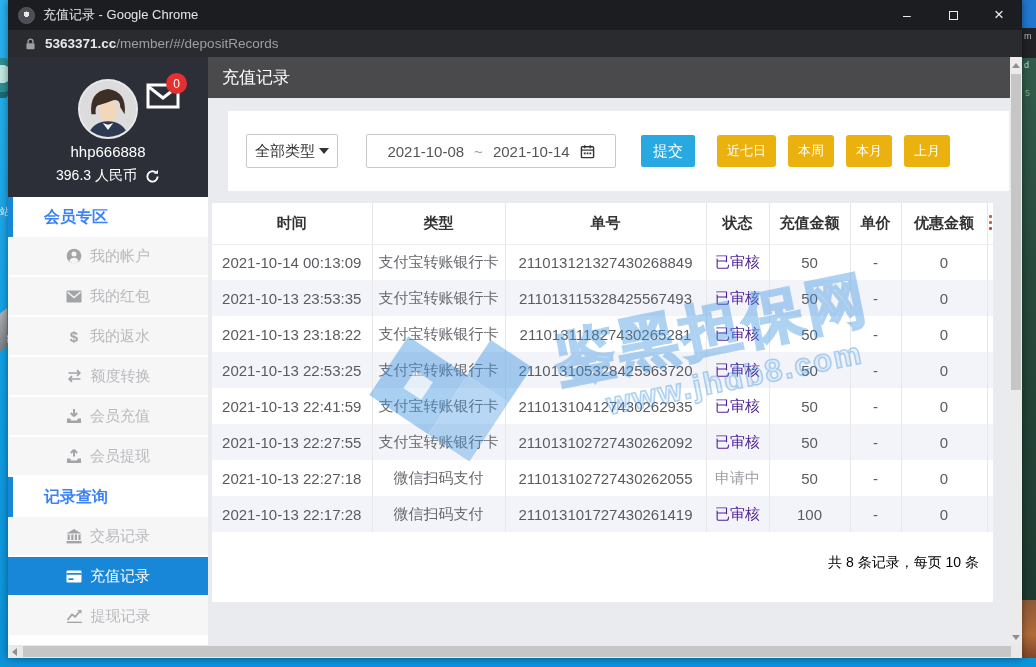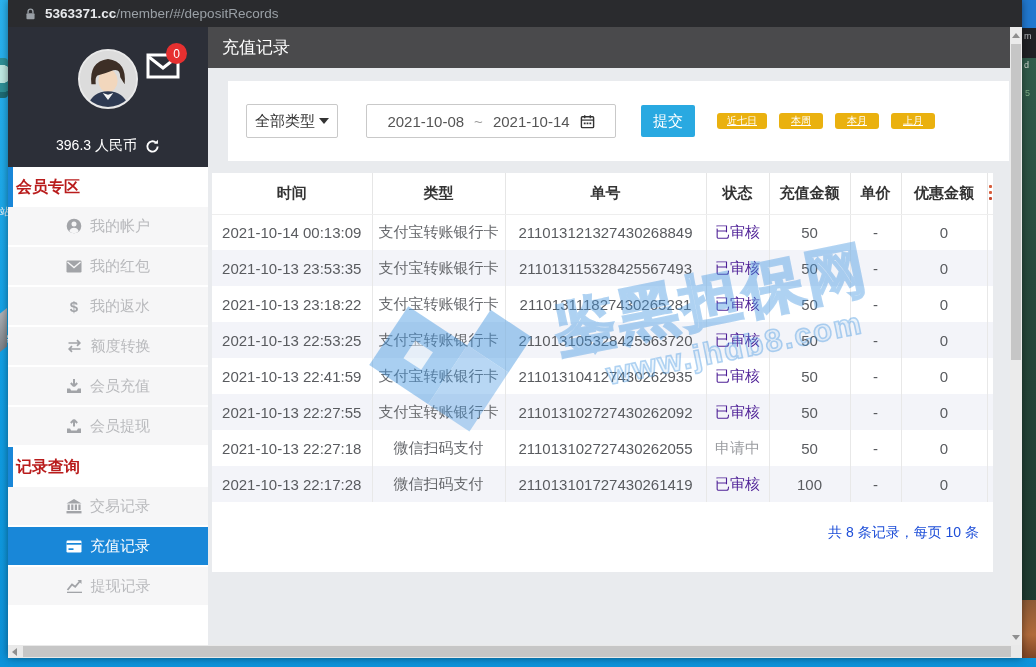--- a/index.html
+++ b/index.html
@@ -43,61 +43,61 @@
   .user-panel { height:140px; flex:0 0 140px; background:#2c2f38; position:relative; color:#fff; }
   .avatar { position:absolute; left:70px; top:22px; width:60px; height:60px; border-radius:50%;
     overflow:hidden; background:#d9d9d9; border:2px solid #e9e9e9; }
   .mail-wrap { position:absolute; left:138px; top:26px; }
   .mail-badge { position:absolute; left:20px; top:-10px; min-width:21px; height:21px; border-radius:11px;
     background:#e63030; color:#fff; font-size:12px; display:flex; align-items:center; justify-content:center; padding:0 4px;}
   .user-name { position:absolute; top:86px; width:100%; text-align:center; font-size:15px; }
   .user-balance { position:absolute; top:110px; width:100%; text-align:center; font-size:14px;
     display:flex; align-items:center; justify-content:center; gap:8px;}
   .menu { flex:1 1 auto; background:#fff; }
-  .menu-header { height:40px; line-height:40px; padding-left:8px; font-size:16px; font-weight:bold;
-    color:#b91c1c; background:#fff; position:relative; }
+  .menu-header { height:40px; line-height:40px; padding-left:36px; font-size:16px; font-weight:bold;
+    color:#3b82f6; background:#fff; position:relative; }
   .menu-header::before { content:""; position:absolute; left:0; top:0; width:5px; height:100%; background:#1987d8; }
   .menu-item { --bg:#f6f6f7; height:40px; background:var(--bg); border-bottom:2px solid #fff;
     display:flex; align-items:center; justify-content:center; gap:8px; font-size:15px; color:#b9babd; cursor:pointer;}
   .menu-item svg { color:#a2a4a8; }
   .menu-item.active { --bg:#1987d8; background:var(--bg); color:#fff; }
   .menu-item.active svg { color:#fff; }
   .dollar-ic { font-size:15px; font-weight:bold; color:#a2a4a8; width:16px; text-align:center;}
   
   .main { flex:1 1 auto; background:#e9ebee; position:relative; overflow:hidden; }
   .page-header { height:41px; background:#4a4a4c; color:#fff; font-size:17px; line-height:41px; padding-left:14px; }
   .filter-card { position:absolute; left:20px; top:54px; width:781px; height:80px; background:#fff;
     display:flex; align-items:center; padding-left:18px; }
   .type-select { width:92px; height:34px; border:1px solid #c9c9c9; border-radius:2px; background:#fff;
     display:flex; align-items:center; justify-content:center; gap:4px; font-size:15px; color:#333; cursor:pointer;}
   .caret-down { width:0; height:0; border-left:5px solid transparent; border-right:5px solid transparent; border-top:6px solid #333; }
   .date-box { margin-left:28px; width:250px; height:34px; border:1px solid #c9c9c9; border-radius:2px;
     display:flex; align-items:center; justify-content:center; gap:10px; font-size:15px; color:#555; }
   .btn-submit { margin-left:25px; width:54px; height:32px; background:#29a9e1; border:none; border-radius:2px;
     color:#fff; font-size:15px; cursor:pointer; font-family:inherit;}
   .quick-group { margin-left:22px; display:flex; gap:12px; }
-  .btn-quick { height:16px; padding:0 10px; min-width:44px; background:#eab10f; border:none; border-radius:3px;
-    color:#fff; font-size:10px; cursor:pointer; font-family:inherit;text-decoration:underline;}
+  .btn-quick { height:32px; padding:0 10px; min-width:44px; background:#eab10f; border:none; border-radius:3px;
+    color:#fff; font-size:13px; cursor:pointer; font-family:inherit;}
   .table-card { position:absolute; left:4px; top:146px; width:781px; background:#fff; padding-bottom:20px;}
   table { border-collapse:collapse; table-layout:fixed; width:781px; }
   col.c0{width:160px} col.c1{width:133px} col.c2{width:201px} col.c3{width:63px}
   col.c4{width:81px} col.c5{width:51px} col.c6{width:86px} col.c7{width:6px}
   th { height:41px; font-size:15px; color:#333; font-weight:bold; border-right:1px solid #e6e6e6;
     border-bottom:1px solid #eee; background:#fff; }
   th:last-child { border-right:none; position:relative; }
   td { height:36px; font-size:15px; color:#595b5f; text-align:center; border-right:1px solid #e8e8e8;
     overflow:hidden; white-space:nowrap; }
   td:last-child { border-right:none; }
   tr.alt td { background:#f3f4f9; }
   td.status-approved { color:#4c1d95; }
   td.status-pending  { color:#9b9da1; }
   td.col-type { color:#67696d;margin-left:8px; }
   .frag-dots { position:absolute; left:1px; top:12px; width:3px; height:3px; background:#d85c3a; border-radius:1px;
     box-shadow:0 6px 0 #d85c3a, 0 12px 0 #c8472e; }
-  .table-footer { text-align:right; padding:22px 14px 10px 0; font-size:14px; color:#1d4ed8; }
+  .table-footer { text-align:right; padding:22px 14px 10px 0; font-size:14px; color:#000000; }
   
   .watermark { position:absolute; left:150px; top:228px; display:flex; align-items:center; gap:14px;
     transform:rotate(-11.5deg); opacity:.5; pointer-events:none; z-index:5; }
   .wm-text-col { display:flex; flex-direction:column; }
   .wm-title { font-size:60px; font-weight:bold; letter-spacing:4px; color:rgba(130,185,235,.30);
     -webkit-text-stroke:2.5px rgba(62,148,224,.8); }
   .wm-url { font-size:31px; font-weight:bold; letter-spacing:2px; margin:-6px 0 0 42px;
     color:rgba(130,185,235,.30); -webkit-text-stroke:1.6px rgba(62,148,224,.8); }
   
   .v-scrollbar { width:12px; flex:0 0 12px; background:#ebebeb; position:relative; }
@@ -123,20 +123,35 @@
   <div class="dr-dark"><span>m</span></div>
   <div class="dr-green">
     <span style="color:#cfd6cf; margin-left:2px;">d</span>
     <span class="frag5">5</span>
   </div>
   <div class="dr-orange"></div>
 </div>
 
 <div class="window">
 
+  <div class="titlebar">
+    <div class="favicon"></div>
+    <span class="window-title">充值记录 - Google Chrome</span>
+    <div class="win-controls">
+      <div class="win-btn">
+          <span>–</span>
+        </div>
+      <div class="win-btn">
+          <span class="sq"></span>
+        </div>
+      <div class="win-btn" style="font-size:17px;">
+          <span>×</span>
+        </div>
+    </div>
+  </div>
 
   <div class="urlbar">
     <svg width="13" height="14" viewBox="0 0 16 16">
       <rect x="3" y="7" width="10" height="7.5" rx="1.2" fill="#9aa0a6"></rect>
       <path d="M5 7V5a3 3 0 0 1 6 0v2" stroke="#9aa0a6" stroke-width="1.7" fill="none"></path>
     </svg>
     <span class="url-domain">5363371.cc</span>
       <span class="url-path">/member/#/depositRecords</span>
   </div>
 
@@ -153,20 +168,21 @@
             <path d="M26 48 L32 56 L38 48 L32 50 Z" fill="#f5f5f5"></path>
           </svg>
         </div>
         <div class="mail-wrap">
           <svg width="34" height="26" viewBox="0 0 34 26">
             <rect x="2" y="2" width="30" height="22" fill="none" stroke="#fff" stroke-width="3"></rect>
             <path d="M3 4 L17 15 L31 4" fill="none" stroke="#fff" stroke-width="3"></path>
           </svg>
           <div class="mail-badge">0</div>
         </div>
+        <div class="user-name">hhp666888</div>
         <div class="user-balance">
           <span>396.3 人民币</span>
           <svg width="15" height="15" viewBox="0 0 16 16">
             <path d="M13.5 8a5.5 5.5 0 1 1-1.8-4.1" stroke="#fff" stroke-width="2" fill="none"></path>
             <path d="M13.8 0.8 L13.8 5 L9.6 5 Z" fill="#fff"></path>
           </svg>
         </div>
       </div>
       <div class="menu" id="sidebar-menu">
           <div class="menu-header">会员专区</div>

